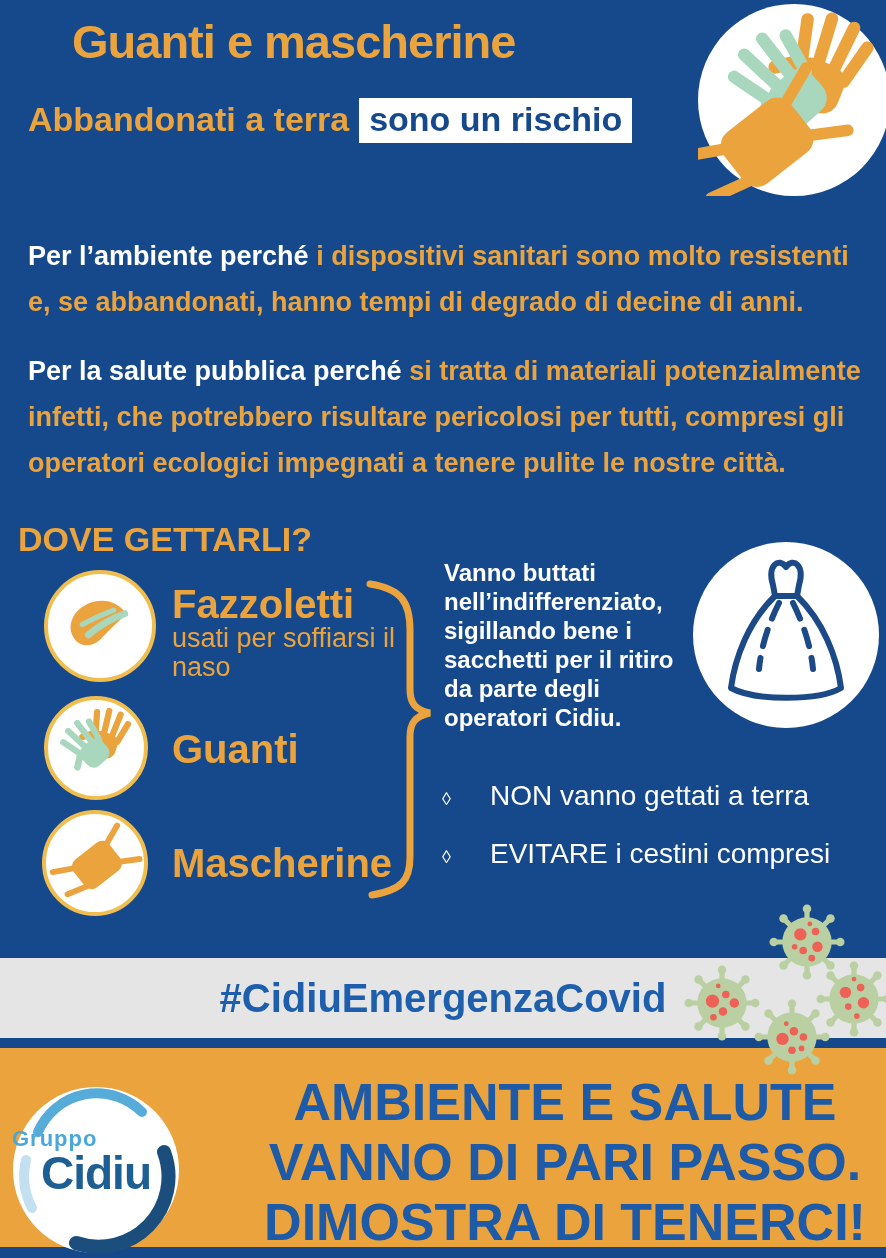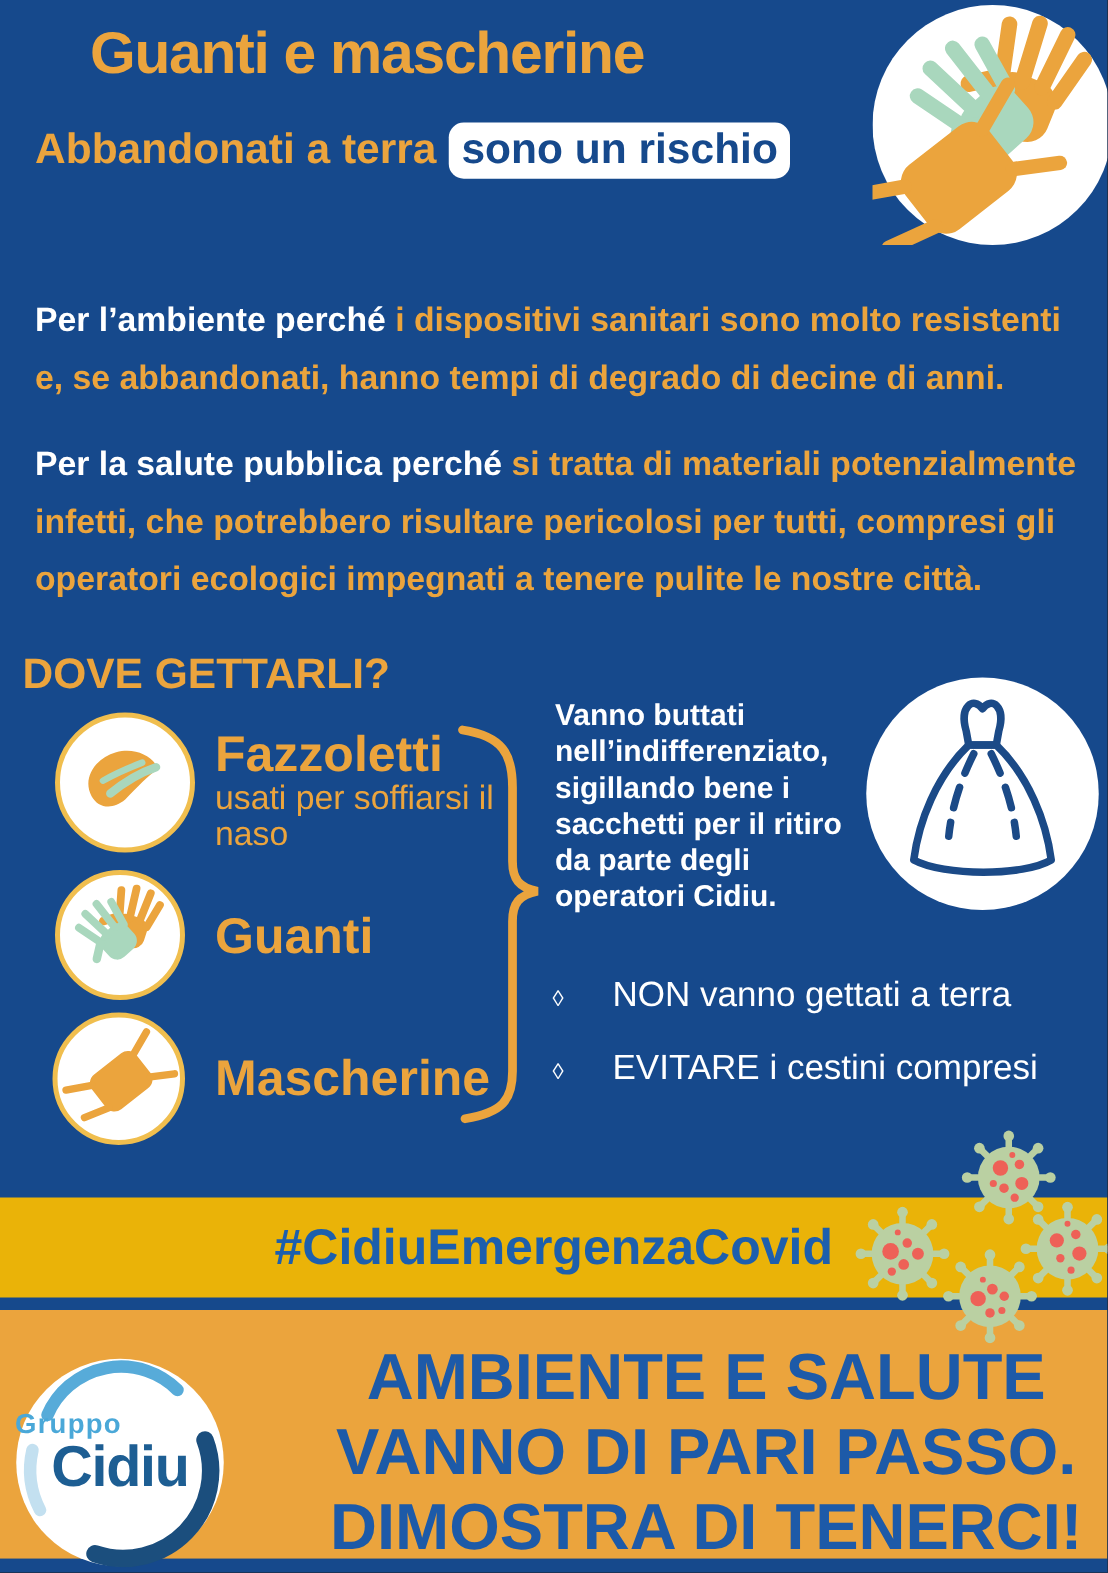--- a/index.html
+++ b/index.html
@@ -7,21 +7,21 @@
     position:relative;width:886px;height:1258px;overflow:hidden;
     background:var(--background-blue,#16498c);
     font-family:"Liberation Sans","DejaVu Sans",sans-serif;
   }
   .abs{position:absolute;}
 
   
   .title{left:28px;top:14px;font-size:47px;font-weight:bold;color:var(--accent-orange,#eba43d);letter-spacing:-1px;margin-left:44px;}
   .subtitle1{left:28px;top:98px;font-size:34px;font-weight:bold;color:var(--accent-orange,#eba43d);white-space:pre;}
   .hl-box{display:inline-block;background:var(--highlight-box-bg,#fff);color:var(--highlight-box-text,#16498c);
-    padding:2px 10px 4px 10px;margin-left:10px;border-radius:12px;}
+    padding:2px 10px 4px 10px;margin-left:10px;}
   .subtitle2{left:28px;top:150px;font-size:34px;font-weight:bold;color:var(--accent-orange,#eba43d);white-space:pre;}
   .badge-circle{left:698px;top:4px;width:192px;height:192px;}
 
   
   .para{left:28px;width:840px;font-size:27px;font-weight:bold;line-height:46px;color:var(--accent-orange,#eba43d);}
   .para .lead{color:var(--text-white,#ffffff);}
   .para1{top:233px;}
   .para2{top:348px;}
 
   
@@ -39,21 +39,21 @@
 
   
   .disposal{left:444px;top:558px;width:238px;font-size:24px;font-weight:bold;line-height:29px;color:var(--text-white,#fff);}
   .bag-circle{left:691px;top:538px;width:190px;height:192px;}
   .bullets{left:442px;top:780px;width:430px;color:var(--text-white,#fff);}
   .bullet-row{display:flex;align-items:baseline;margin-bottom:26px;}
   .bullet-glyph{width:48px;font-size:18px;flex:none;}
   .bullet-text{font-size:28px;}
 
   
-  .white-band{left:0;top:958px;width:886px;height:80px;background:#eab308;display:flex;align-items:center;justify-content:center;}
+  .white-band{left:0;top:958px;width:886px;height:80px;background:#e5e5e5;display:flex;align-items:center;justify-content:center;}
   .hashtag{font-size:40px;font-weight:bold;color:var(--hashtag-blue,#1d5fad);}
 
   
   .virus{width:76px;height:76px;}
   .v1{left:769px;top:904px;}
   .v2{left:684px;top:965px;}
   .v3{left:816px;top:961px;}
   .v4{left:754px;top:999px;}
 
   

